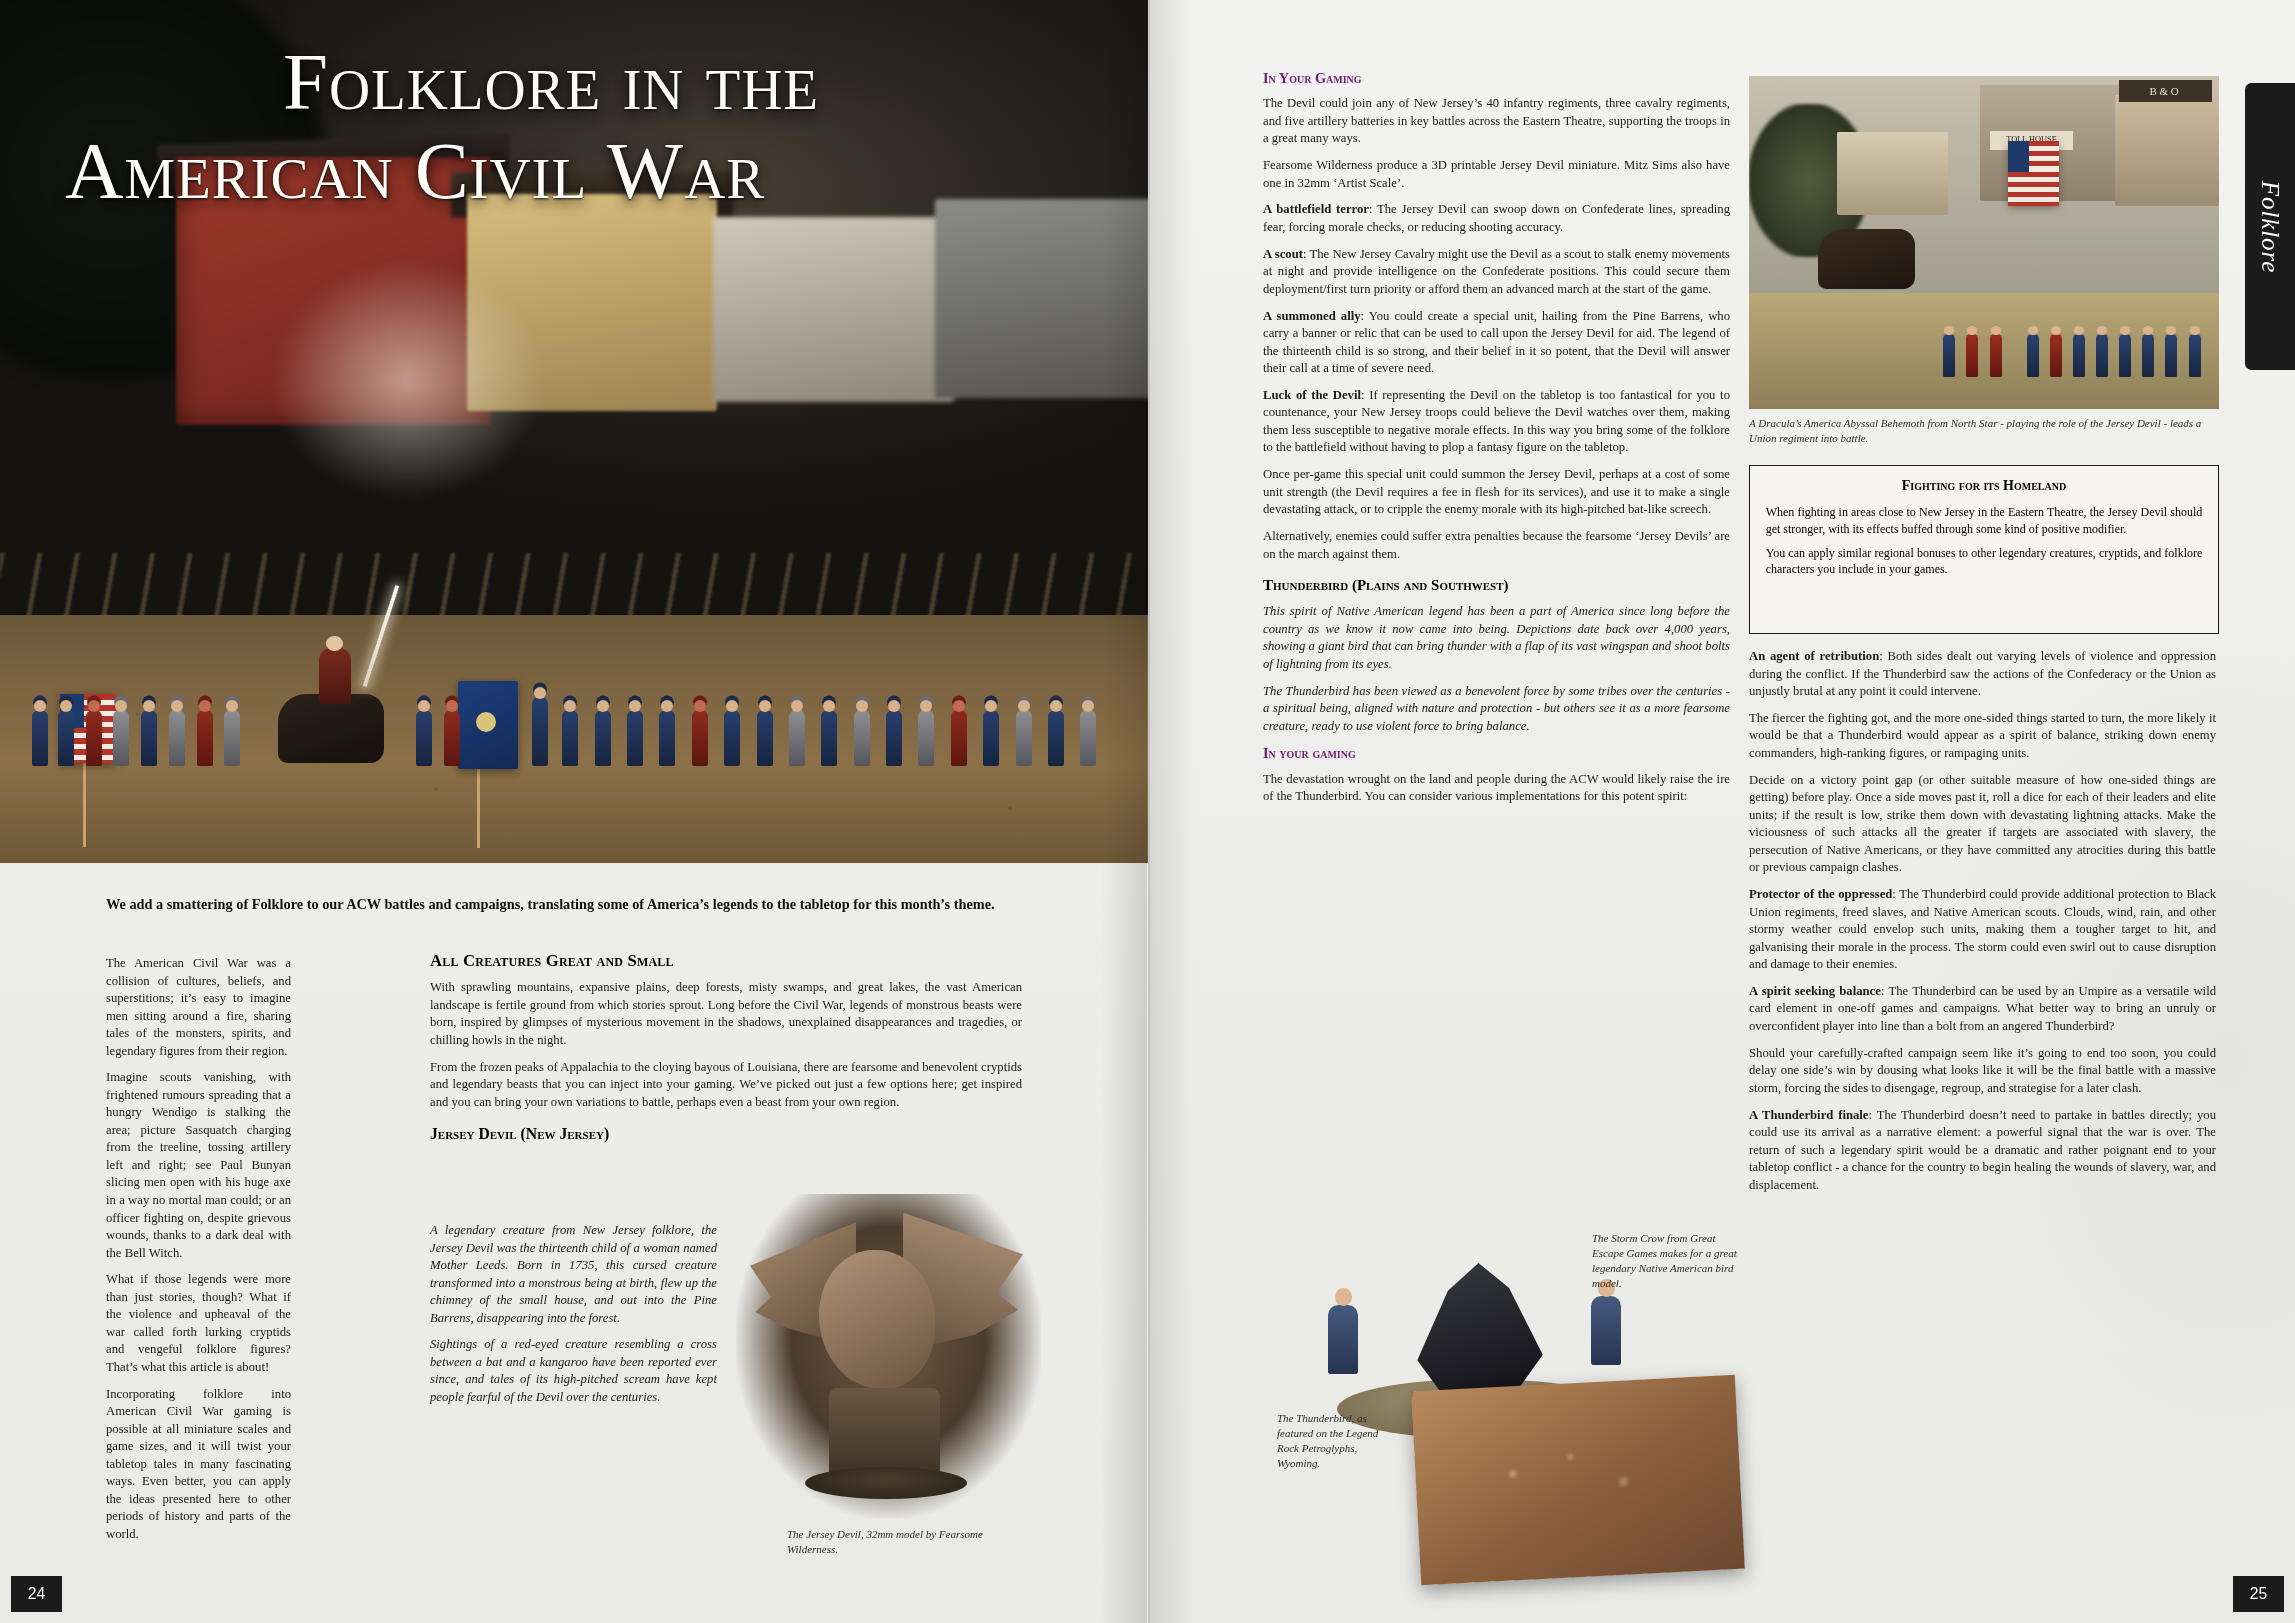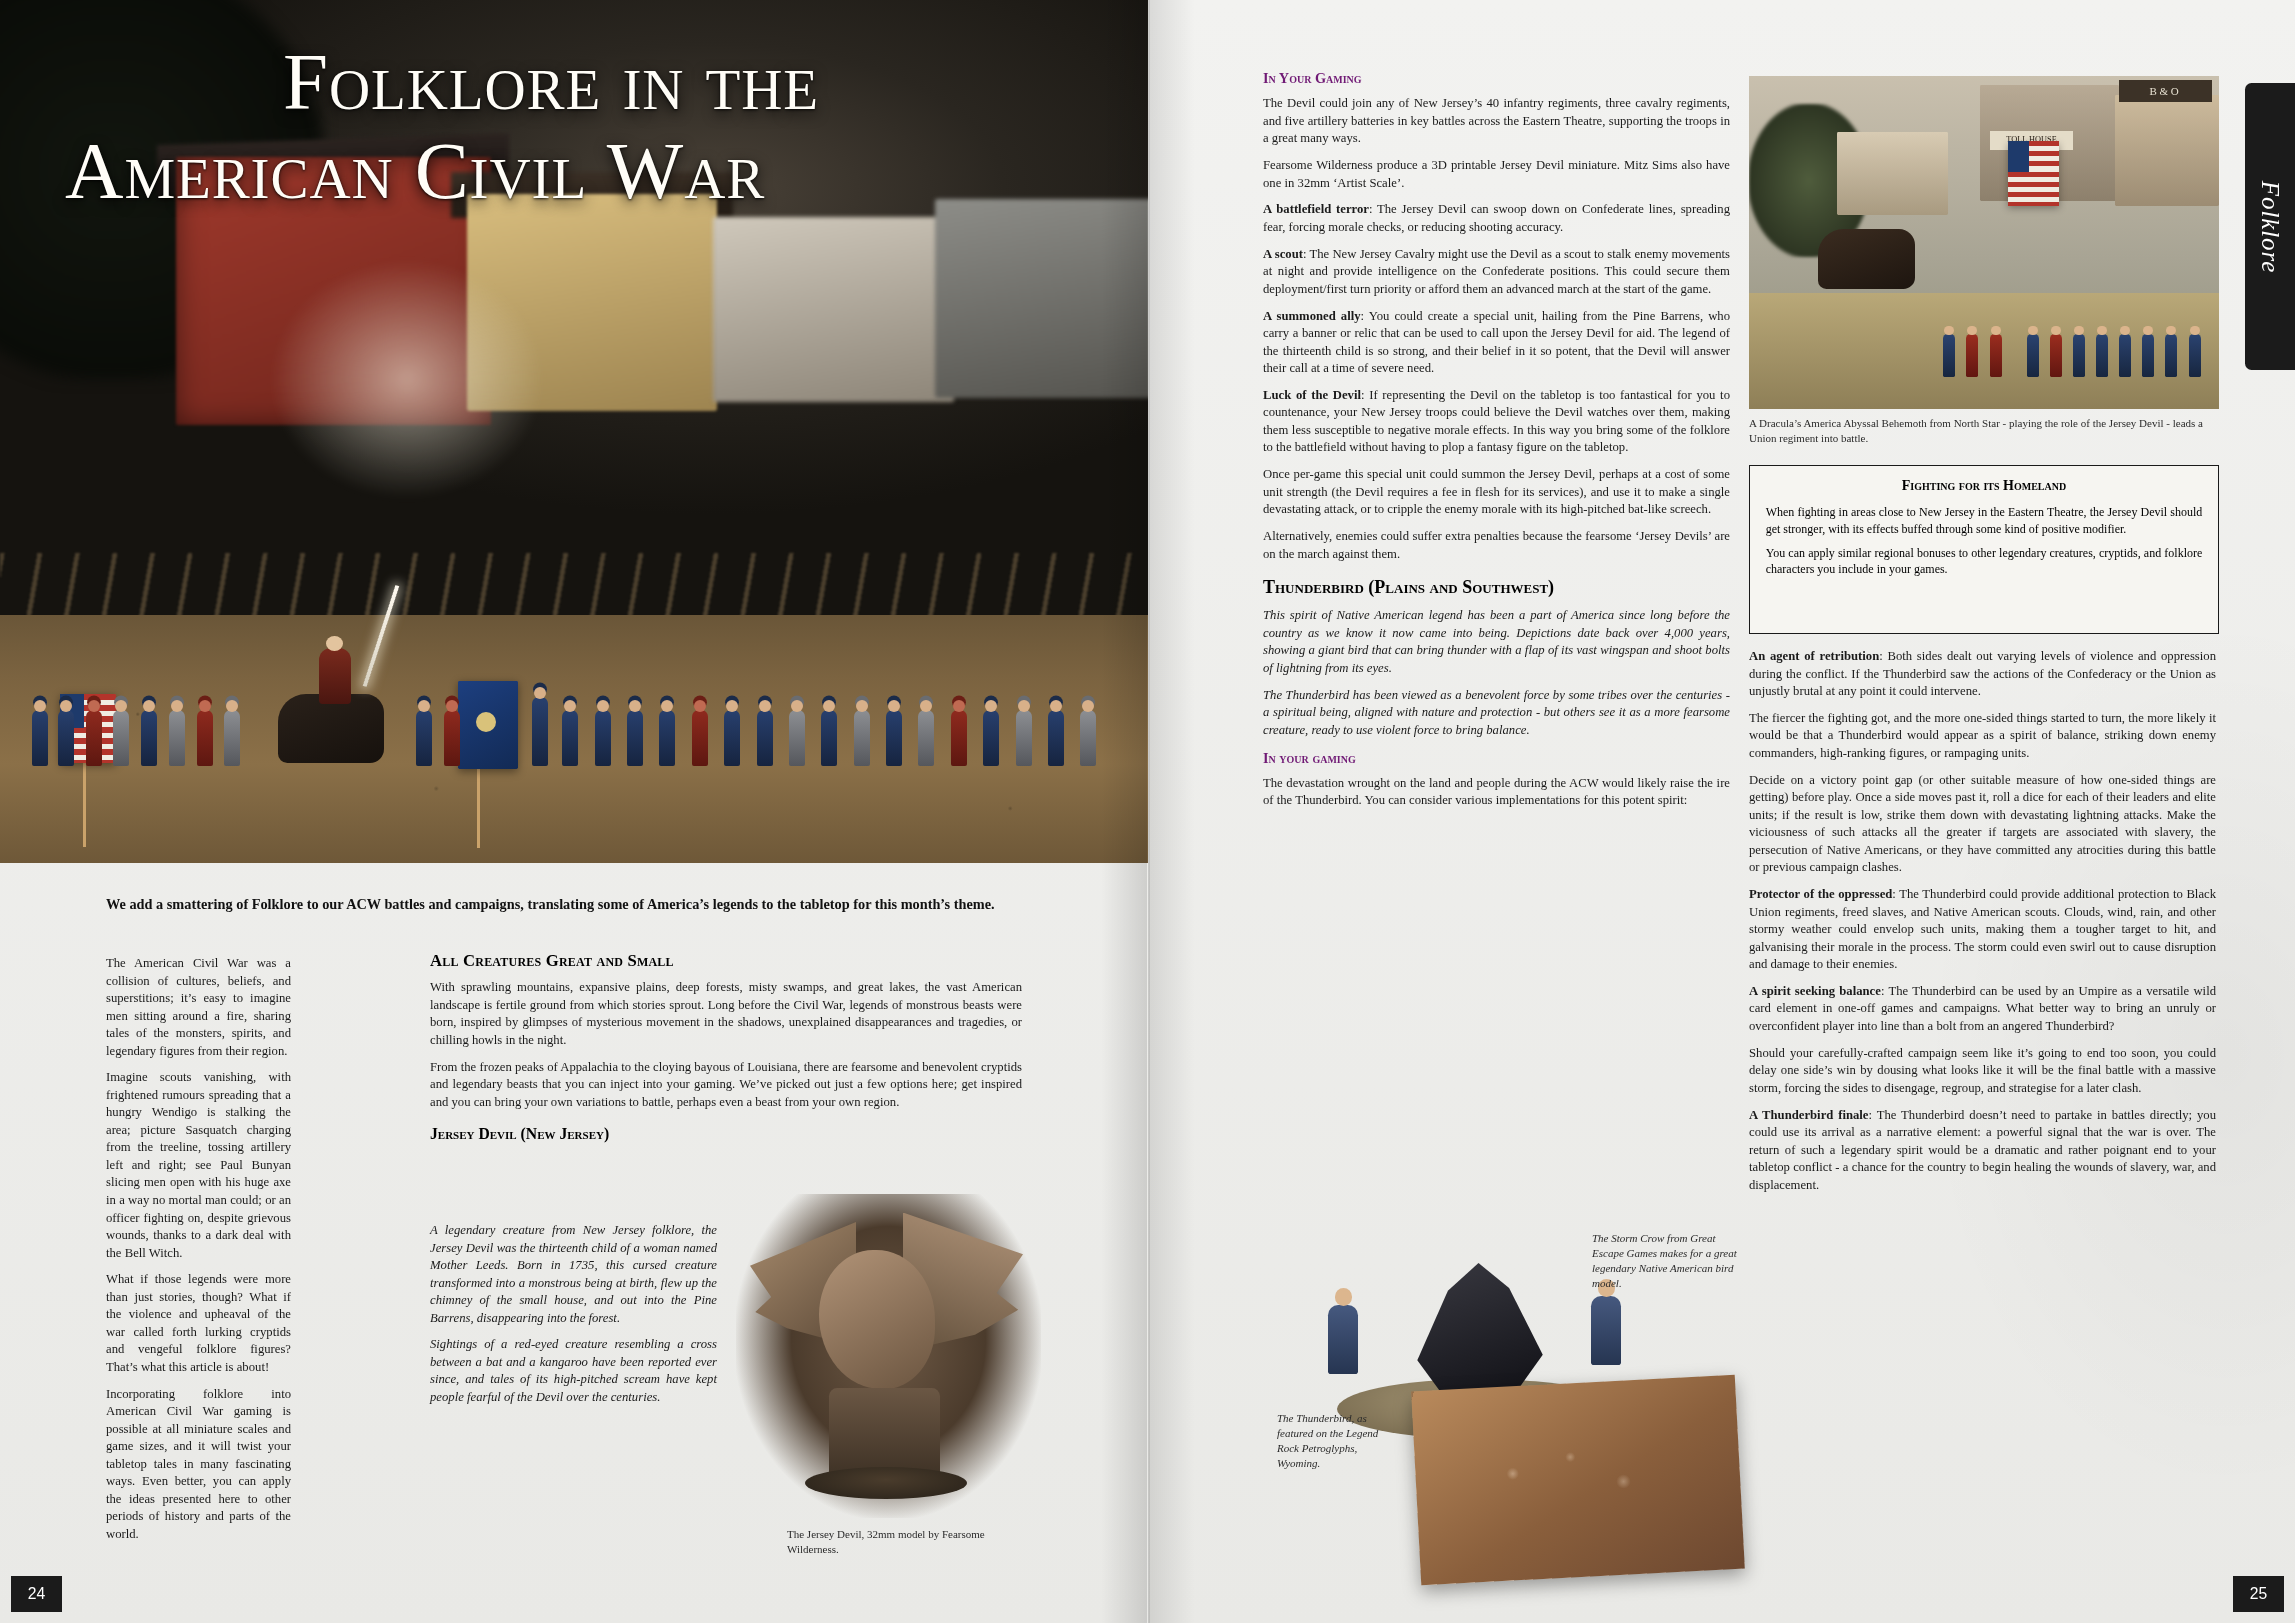--- a/index.html
+++ b/index.html
@@ -195,33 +195,33 @@
   }
   .jd-stump{
     position:absolute; left:93px; top:194px; width:111px; height:93px; border-radius:8.3px;
     background: linear-gradient(#6b5744,#3c3024);
   }
   .jd-base{
     position:absolute; left:69px; top:273px; width:162px; height:32px; border-radius:50%;
     background: radial-gradient(ellipse at 50% 40%,#4a3c2c,#262018);
   }
   .caption {
-    position:absolute; font-size:11px; line-height:1.35; color:#2b2b2b;
+    position:absolute; font-style:italic; font-size:11px; line-height:1.35; color:#2b2b2b;
   }
 
   
   .r-col { position:absolute; font-size:12.7px; line-height:1.38; color:#1a1a1a; text-align:justify; }
   .r-col p { margin:0 0 9.3px 0; }
   .r-col-1 { left:1263px; top:69px; width:467px; }
   .r-col-2 { left:1749px; top:648px; width:467px; }
   .kicker {
     font-variant:small-caps; font-weight:bold; font-size:14.3px; margin:0 0 6.5px 0; color:#701a75;
   }
   .thunder-head {
-    font-variant:small-caps; font-weight:bold; font-size:18px; margin:12px 0 7.4px 0; color:#000;
+    font-variant:small-caps; font-weight:bold; font-size:15px; margin:12px 0 7.4px 0; color:#000;
   }
 
   
   .r-photo {
     position:absolute; left:1749px; top:76px; width:470px; height:333px;
     overflow:hidden; background:#f0abfc;
   }
   .rp-sky { position:absolute; inset:0; background: linear-gradient(#c9c0ae, #a8a494 55%, #8d8d78 100%); }
   .rp-bldg { position:absolute; border-radius:1.4px; filter: blur(0.5px); }
   .rp-b1 { left:231px; top:9.3px; width:139px; height:116px; background:linear-gradient(#b8aa95,#8d806c); }

